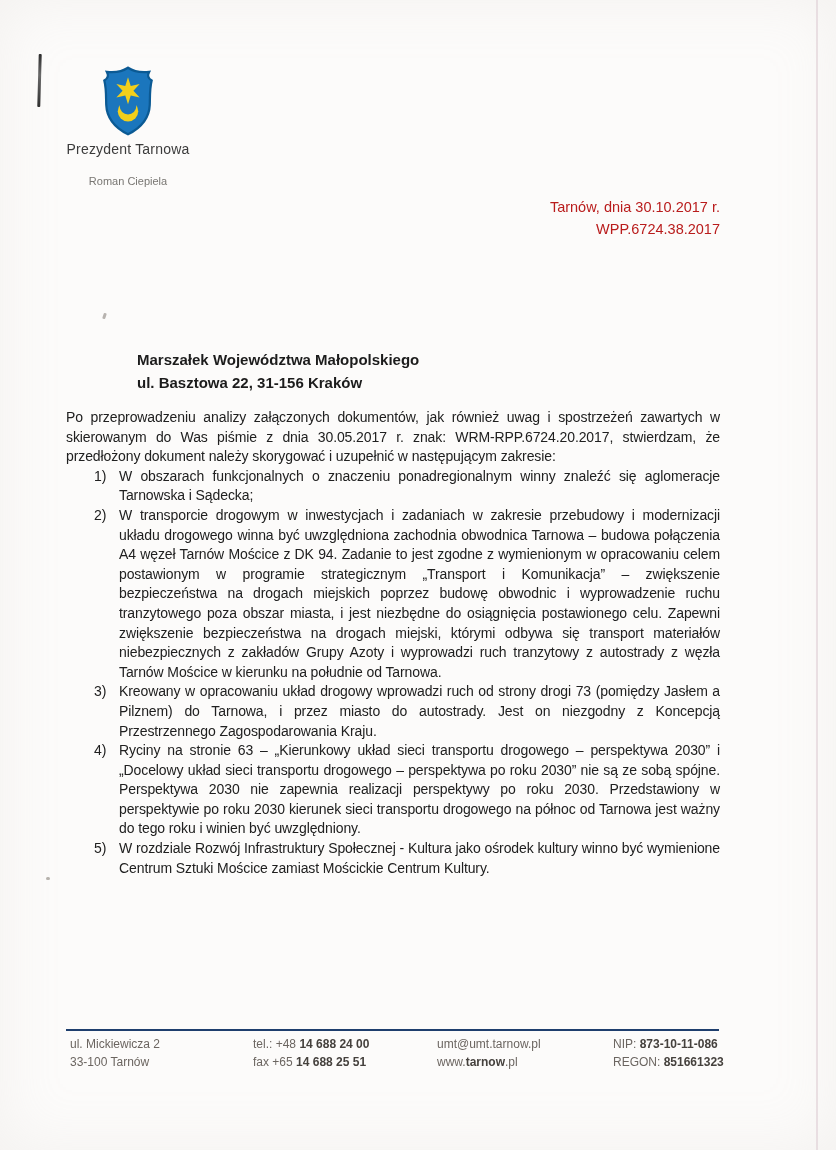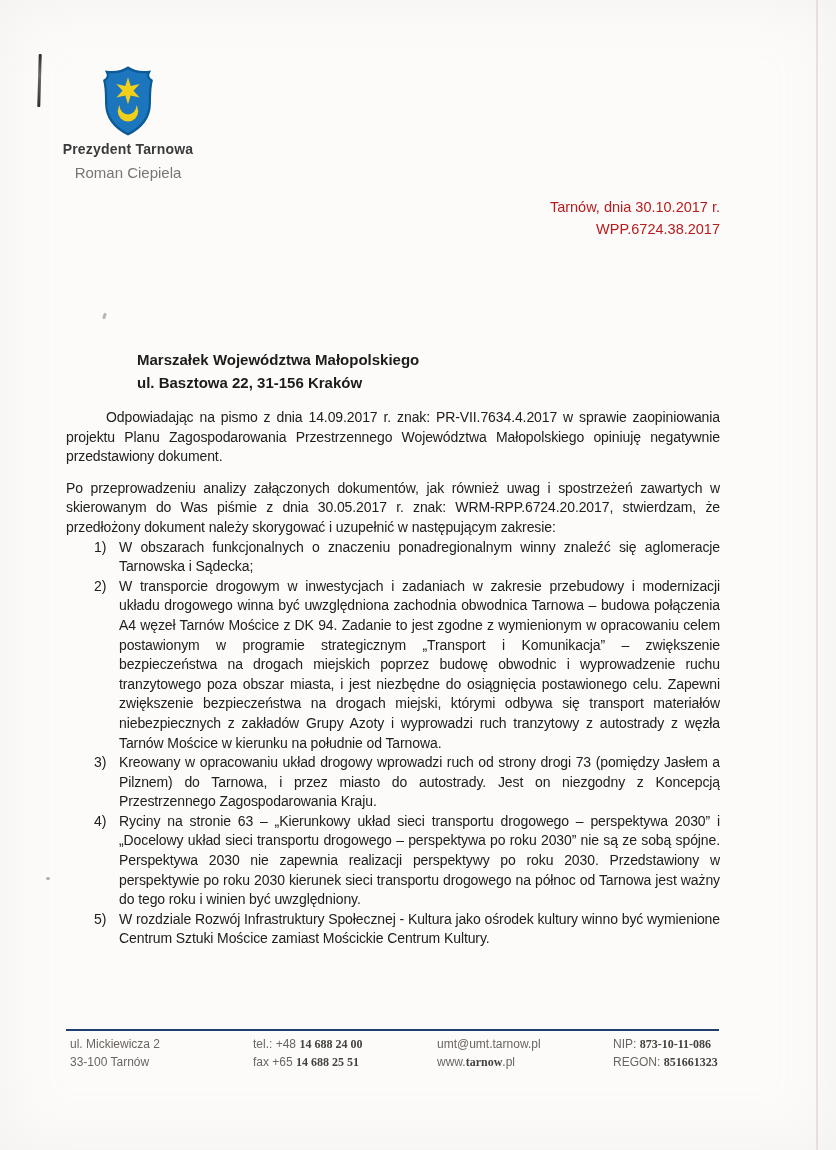--- a/index.html
+++ b/index.html
@@ -24,22 +24,22 @@
     position:absolute;left:38px;top:54px;width:3px;height:53px;
     background:linear-gradient(180deg,#2c2c2c,#6a6a6a 40%,#2f2f2f);
     transform:rotate(1.6deg);border-radius:1px;
   }
   .speck1{position:absolute;left:103px;top:313px;width:3px;height:6px;background:#9a948e;transform:rotate(18deg);border-radius:1px;opacity:.7;}
   .speck2{position:absolute;left:46px;top:877px;width:4px;height:3px;background:#a5a09a;border-radius:2px;opacity:.8;}
 
   
   .letterhead{position:absolute;left:28px;top:64px;width:200px;text-align:center;}
   .letterhead svg{display:block;margin:0 auto;width:64px;height:74px;}
-  .org-name{margin-top:3px;font-size:14px;font-weight:bold;color:#3b3b3b;letter-spacing:.2px;}
-  .signer-name{margin-top:7px;font-size:15px;color:#787672;}
+  .org-name{margin-top:3px;font-size:14px;font-weight:normal;color:#3b3b3b;letter-spacing:.2px;}
+  .signer-name{margin-top:18px;font-size:11px;color:#787672;}
 
   
   .dateline{position:absolute;top:196px;right:116px;text-align:right;
     font-size:14.5px;line-height:22px;color:#b91c1c;}
 
   
   .addressee{position:absolute;left:137px;top:305px;font-size:15px;font-weight:bold;
     line-height:22.5px;color:#1c1c1c;margin-top:44px;}
 
   
@@ -56,21 +56,21 @@
 
   
   .footer-rule{position:absolute;left:66px;top:1029px;width:653px;height:2px;}
   .footer{position:absolute;left:0;top:1036px;width:836px;
     font-size:12px;line-height:17.5px;color:#6b6560;}
   .fcol{position:absolute;top:0;white-space:nowrap;}
   .fcol.c1{left:70px;}
   .fcol.c2{left:253px;}
   .fcol.c3{left:437px;}
   .fcol.c4{left:613px;}
-  .fcol b{color:#45413d;font-weight:bold;font-family:Liberation Serif, serif;}
+  .fcol b{color:#45413d;font-weight:bold;}
 </style>
 </head>
 <body>
 
 <div class="page">
 
   <div class="edge-line"></div>
   <div class="staple"></div>
   <div class="speck1"></div>
   <div class="speck2"></div>
@@ -90,21 +90,20 @@
     <div>Tarnów, dnia 30.10.2017 r.</div>
     <div>WPP.6724.38.2017</div>
   </div>
 
   <div class="addressee">
     <div>Marszałek Województwa Małopolskiego</div>
     <div>ul. Basztowa 22, 31-156 Kraków</div>
   </div>
 
   <div class="body-text">
-    <p class="indent">Odpowiadając na pismo z dnia 14.09.2017 r. znak: PR-VII.7634.4.2017 w sprawie zaopiniowania projektu Planu Zagospodarowania Przestrzennego Województwa Małopolskiego opiniuję negatywnie przedstawiony dokument.</p>
     <p class="no-gap">Po przeprowadzeniu analizy załączonych dokumentów, jak również uwag i spostrzeżeń zawartych w skierowanym do Was piśmie z dnia 30.05.2017 r. znak: WRM-RPP.6724.20.2017, stwierdzam, że przedłożony dokument należy skorygować i uzupełnić w następującym zakresie:</p>
 
     <div class="num-list">
       <div class="li">
         <span class="num">1)</span>
         <span class="txt">W obszarach funkcjonalnych o znaczeniu ponadregionalnym winny znaleźć się aglomeracje Tarnowska i Sądecka;</span>
       </div>
       <div class="li">
         <span class="num">2)</span>
         <span class="txt">W transporcie drogowym w inwestycjach i zadaniach w zakresie przebudowy i modernizacji układu drogowego winna być uwzględniona zachodnia obwodnica Tarnowa – budowa połączenia A4 węzeł Tarnów Mościce z DK 94. Zadanie to jest zgodne z wymienionym w opracowaniu celem postawionym w programie strategicznym „Transport i Komunikacja” – zwiększenie bezpieczeństwa na drogach miejskich poprzez budowę obwodnic i wyprowadzenie ruchu tranzytowego poza obszar miasta, i jest niezbędne do osiągnięcia postawionego celu. Zapewni zwiększenie bezpieczeństwa na drogach miejski, którymi odbywa się transport materiałów niebezpiecznych z zakładów Grupy Azoty i wyprowadzi ruch tranzytowy z autostrady z węzła Tarnów Mościce w kierunku na południe od Tarnowa.</span>

